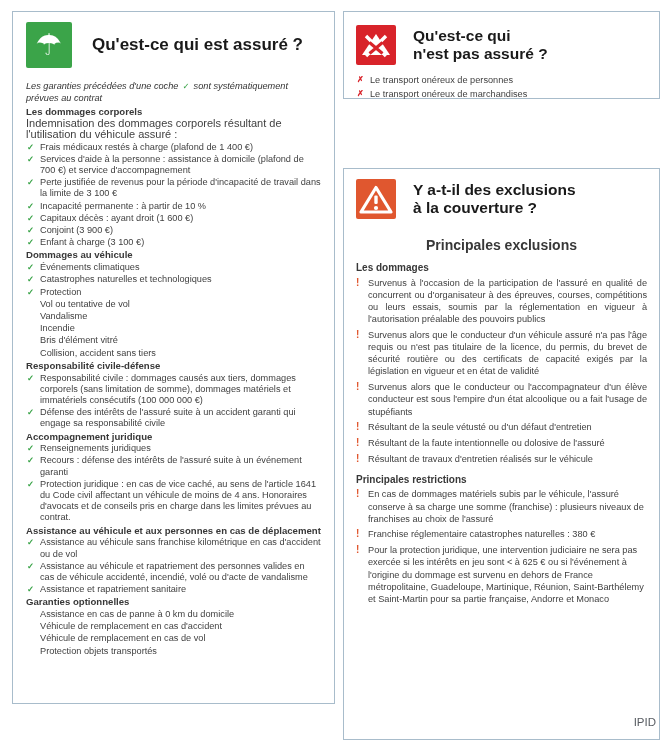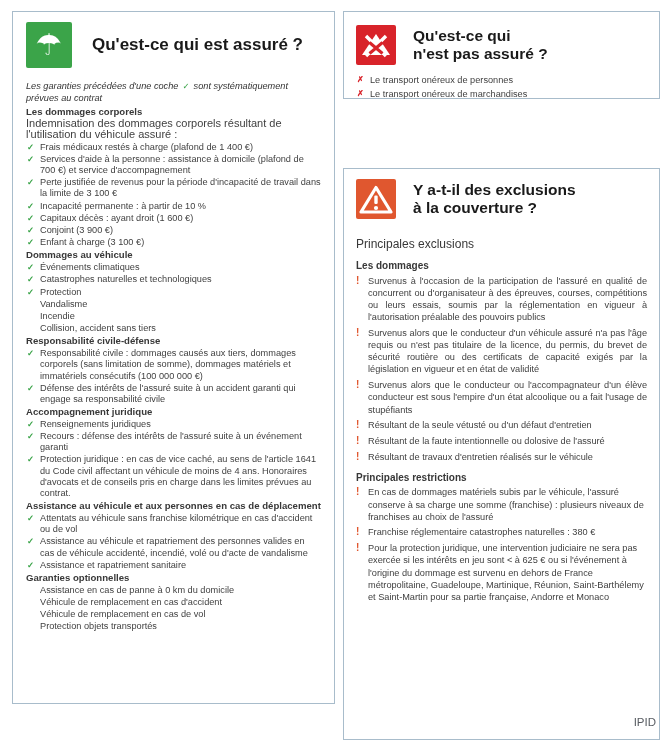--- a/index.html
+++ b/index.html
@@ -31,21 +31,21 @@
   .sec h2 { margin:0 0 1px 0; font-size:9.6px; font-weight:bold; color:#383838; line-height:1.22; }
   .sec .intro { font-size:11px; line-height:11.2px; }
   .item { display:flex; margin-top:1px; font-size:9.2px; line-height:11.2px; }
   .mark { flex:0 0 13px; color:#3ba449; font-size:8.5px; font-weight:bold; padding-left:1px; }
   .txt { flex:1; }
 
   .nlist { margin-top:9px; }
   .nitem { display:flex; font-size:9.2px; line-height:12.5px; margin-top:1.5px; }
   .mark-x { flex:0 0 13px; color:#d8232a; font-size:8px; font-weight:bold; padding-left:1px; }
 
-  .subtitle { margin:18px 0 0 0; font-size:12px; font-weight:normal; color:#383838; }
+  .subtitle { margin:18px 0 0 0; font-size:14px; font-weight:bold; color:#383838;text-align:center; }
   .group h3 { margin:9px 0 0 0; font-size:10px; font-weight:bold; color:#383838; }
   .item-x { display:flex; margin-top:3.5px; font-size:9.2px; line-height:12.2px; }
   .mark-excl { flex:0 0 12px; color:#e0572f; font-weight:bold; font-size:10px; line-height:12.2px; }
   .group:first-of-type .item-x .txt { text-align:justify; }
 
   #ipid { position:absolute; top:716px; right:15px; font-size:11.5px; color:#585c62; }
 </style>
 </head>
 <body>
 
@@ -113,31 +113,39 @@
             <div class="item">
               <span class="mark">✓</span>
               <span class="txt">Catastrophes naturelles et technologiques</span>
             </div>
 
             <div class="item">
               <span class="mark">✓</span>
               <span class="txt">Protection</span>
             </div>
 
+            <div class="item">
+              <span class="mark" style="visibility: hidden;">✓</span>
+              <span class="txt">Vol ou tentative de vol</span>
+            </div>
 
             <div class="item">
               <span class="mark" style="visibility: hidden;">✓</span>
               <span class="txt">Vandalisme</span>
             </div>
 
             <div class="item">
               <span class="mark" style="visibility: hidden;">✓</span>
               <span class="txt">Incendie</span>
             </div>
 
+            <div class="item">
+              <span class="mark" style="visibility: hidden;">✓</span>
+              <span class="txt">Bris d'élément vitré</span>
+            </div>
 
             <div class="item">
               <span class="mark" style="visibility: hidden;">✓</span>
               <span class="txt">Collision, accident sans tiers</span>
             </div>
           </div>
       </div>
 
       <div class="sec">
         <h2>Responsabilité civile-défense</h2>
@@ -178,21 +186,21 @@
           </div>
       </div>
 
       <div class="sec">
         <h2>Assistance au véhicule et aux personnes en cas de déplacement</h2>
 
         <div>
 
             <div class="item">
               <span class="mark">✓</span>
-              <span class="txt">Attentats au véhicule sans franchise kilométrique en cas d'accident ou de vol</span>
+              <span class="txt">Assistance au véhicule sans franchise kilométrique en cas d'accident ou de vol</span>
             </div>
 
             <div class="item">
               <span class="mark">✓</span>
               <span class="txt">Assistance au véhicule et rapatriement des personnes valides en cas de véhicule accidenté, incendié, volé ou d'acte de vandalisme</span>
             </div>
 
             <div class="item">
               <span class="mark">✓</span>
               <span class="txt">Assistance et rapatriement sanitaire</span>

